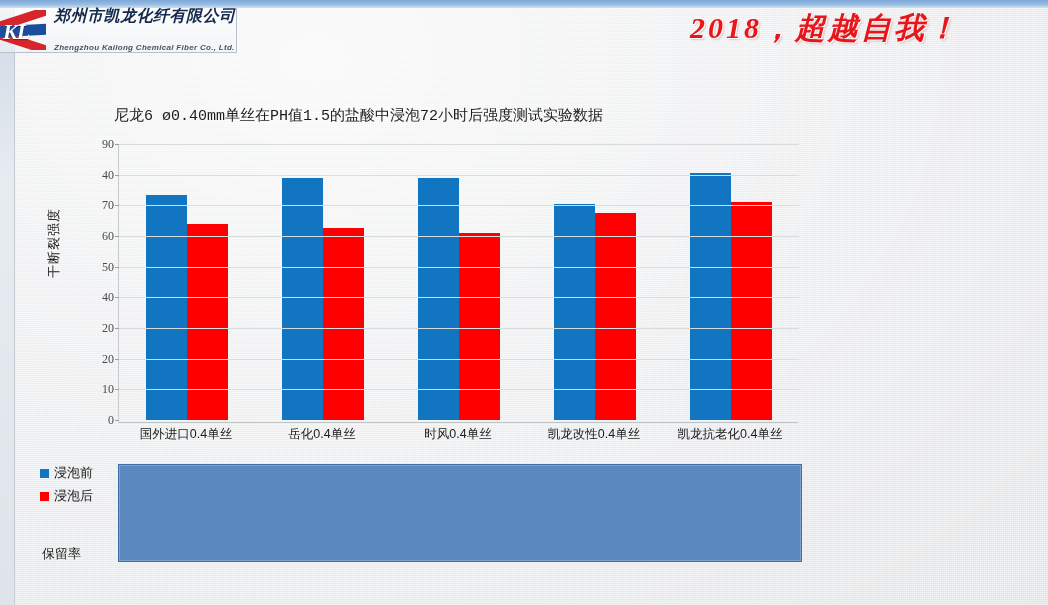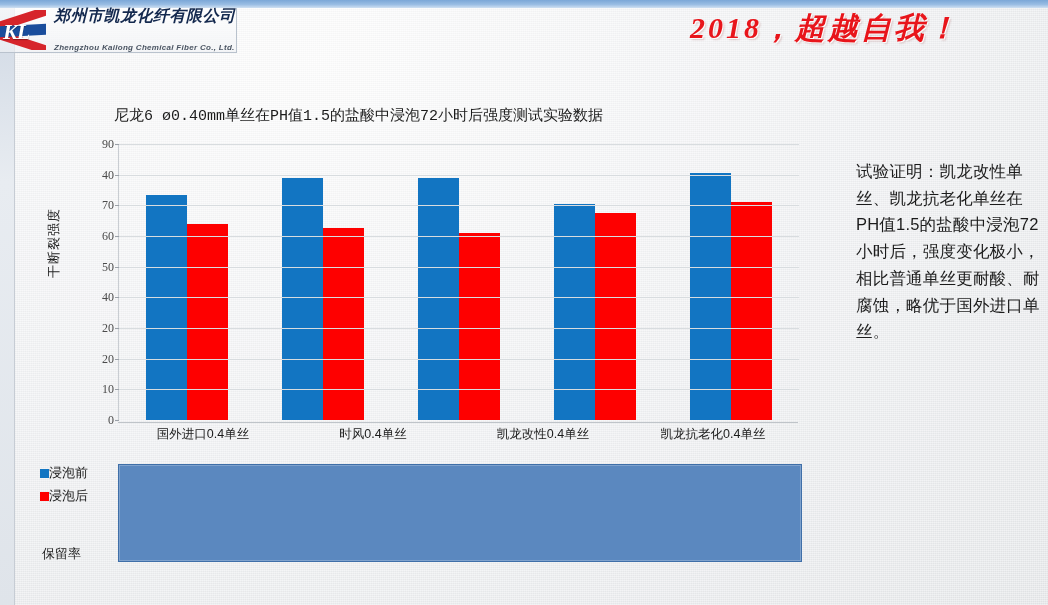--- a/index.html
+++ b/index.html
@@ -236,20 +236,21 @@
 
   
   .legend {
     position: absolute;
     left: 14px; top: 368px;
     width: 80px;
   }
   .legend-row {
     display:flex;
     align-items:center;
+    gap: 5px;
     margin-bottom: 5px;
     font-size: 13px;
     color:#1b1b1b;
   }
   .swatch { width: 9px; height: 9px; flex:0 0 9px; }
   .swatch.blue { background:#1275c2; }
   .swatch.red  { background:#fe0000; }
   .legend-row.plain { margin-top: 40px; padding-left: 2px; }
 
   
@@ -352,20 +353,21 @@
           <div class="tick-mark" style="top: 92px;"></div>
           <div class="gridline" style="top: 61px;"></div>
           <div class="tick-mark" style="top: 61px;"></div>
           <div class="gridline" style="top: 31px;"></div>
           <div class="tick-mark" style="top: 31px;"></div>
           <div class="gridline" style="top: 0px;"></div>
           <div class="tick-mark" style="top: 0px;"></div>
         </div>
       <div class="x-labels">
           <div class="x-label">国外进口0.4单丝</div>
+          <div class="x-label">岳化0.4单丝</div>
           <div class="x-label">时风0.4单丝</div>
           <div class="x-label">凯龙改性0.4单丝</div>
           <div class="x-label">凯龙抗老化0.4单丝</div>
         </div>
     </div>
 
     <div class="legend">
       <div class="legend-row">
         <span class="swatch blue"></span>
         <span>浸泡前</span>
@@ -375,15 +377,14 @@
         <span>浸泡后</span>
       </div>
       <div class="legend-row plain">
         <span>保留率</span>
       </div>
     </div>
 
     <div class="data-table"></div>
   </div>
 
-  <div class="note-panel">试验证明：凯龙改性单丝、凯龙抗老化单丝在PH值1.5的盐酸中浸泡72小时后，强度变化极小，相比普通单丝更耐酸、耐腐蚀，略优于国外进口单丝。</div>
 
 </div>
 
 </body></html>

